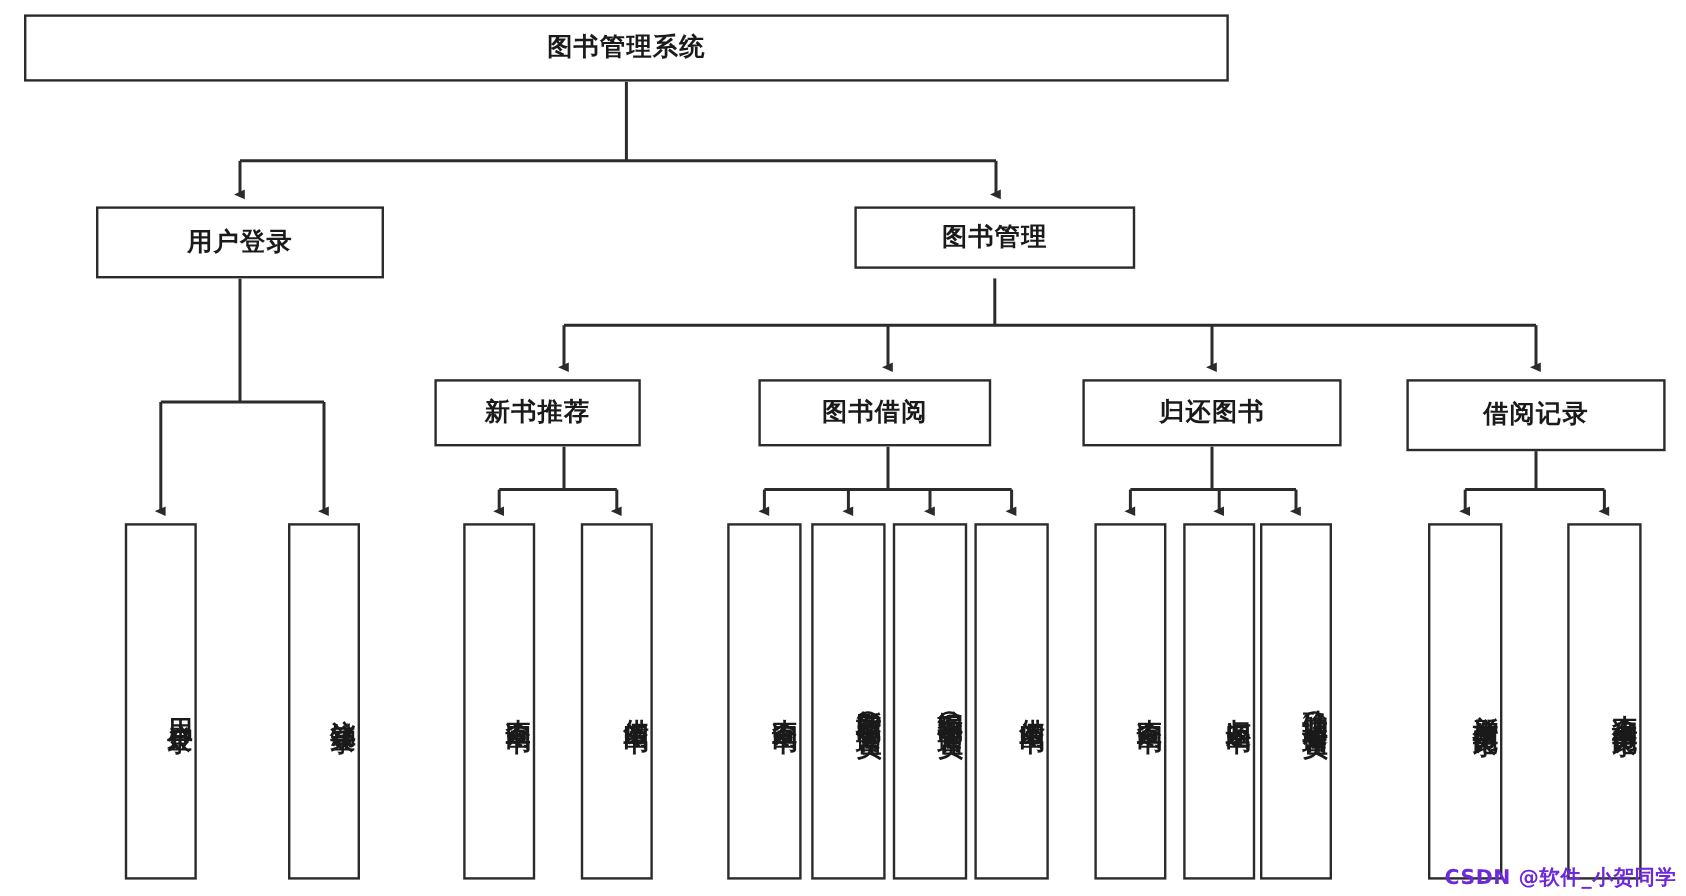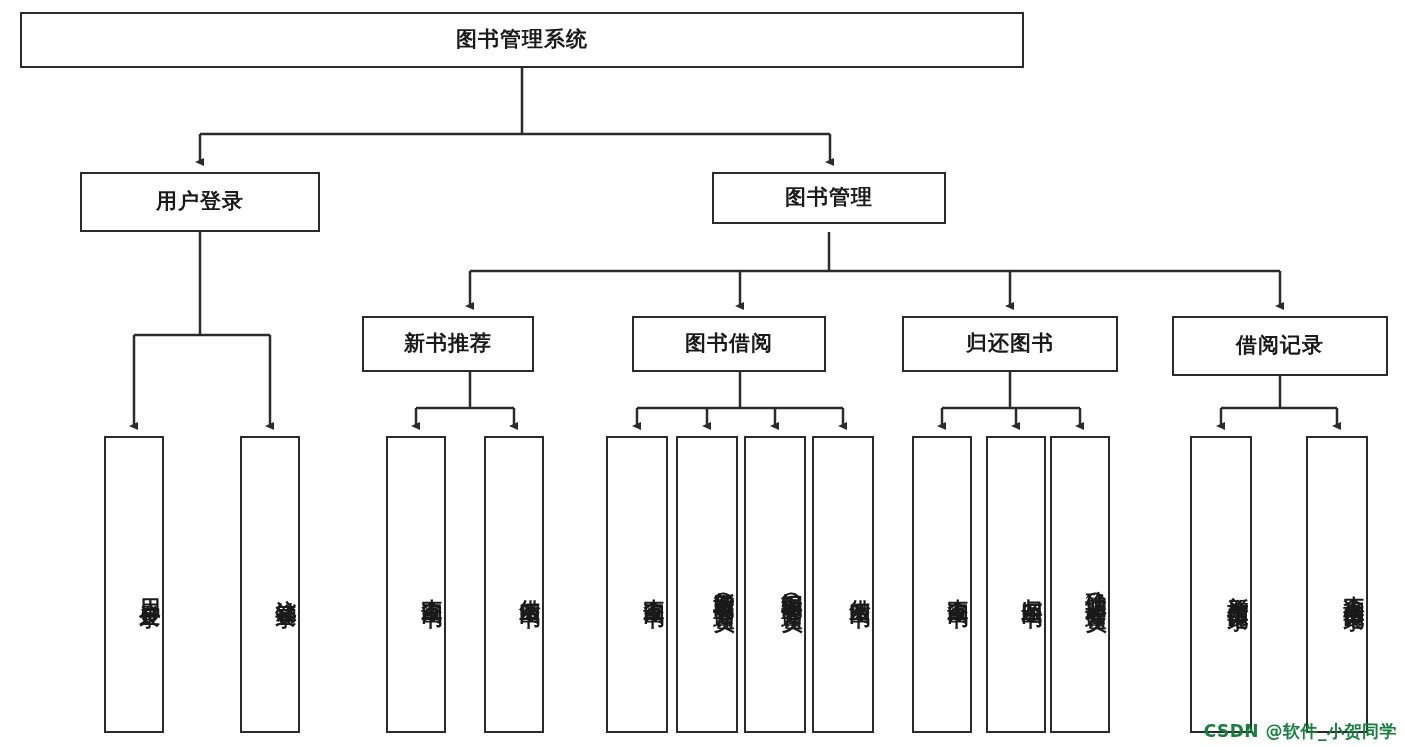--- a/index.html
+++ b/index.html
@@ -54,21 +54,21 @@
     top: 0;
     width: 1405px;
     height: 747px;
     pointer-events: none;
   }
   .watermark {
     position: absolute;
     right: 8px;
     bottom: 4px;
     font-size: 17px;
-    color: #15803d;
+    color: #6d28d9;
     white-space: nowrap;
     letter-spacing: 0.5px;
   }
 </style>
 </head>
 <body>
 
 <div id="canvas">
 
   <svg class="edges" viewBox="0 0 1405 747" width="1405" height="747" xmlns="http://www.w3.org/2000/svg">

